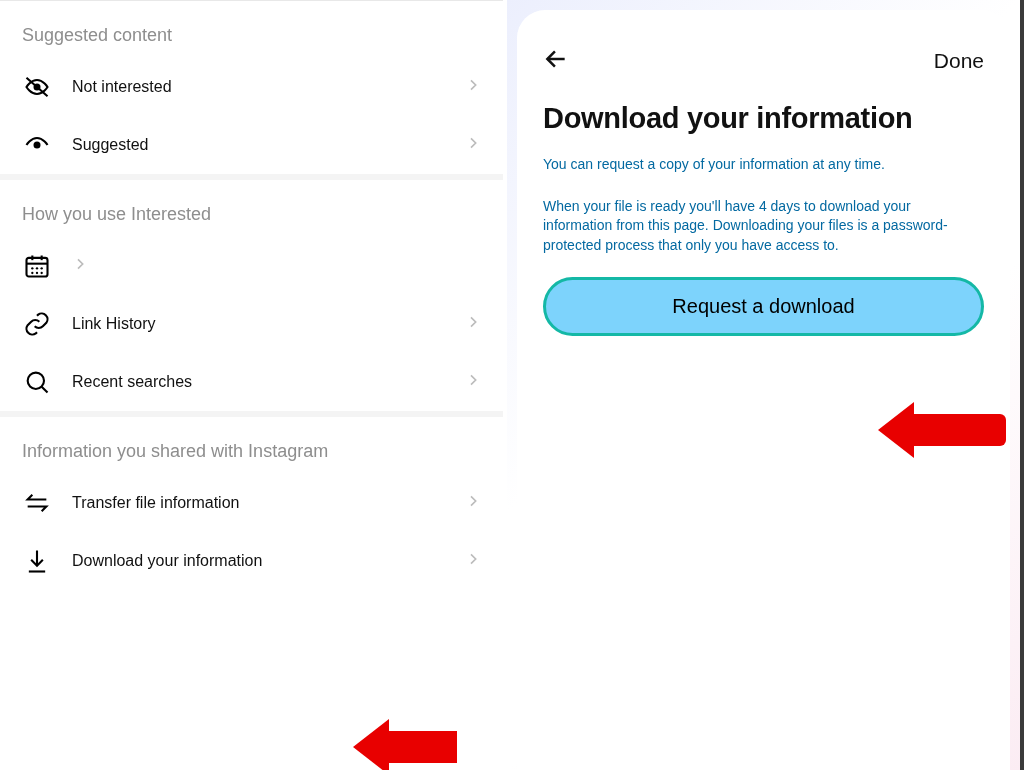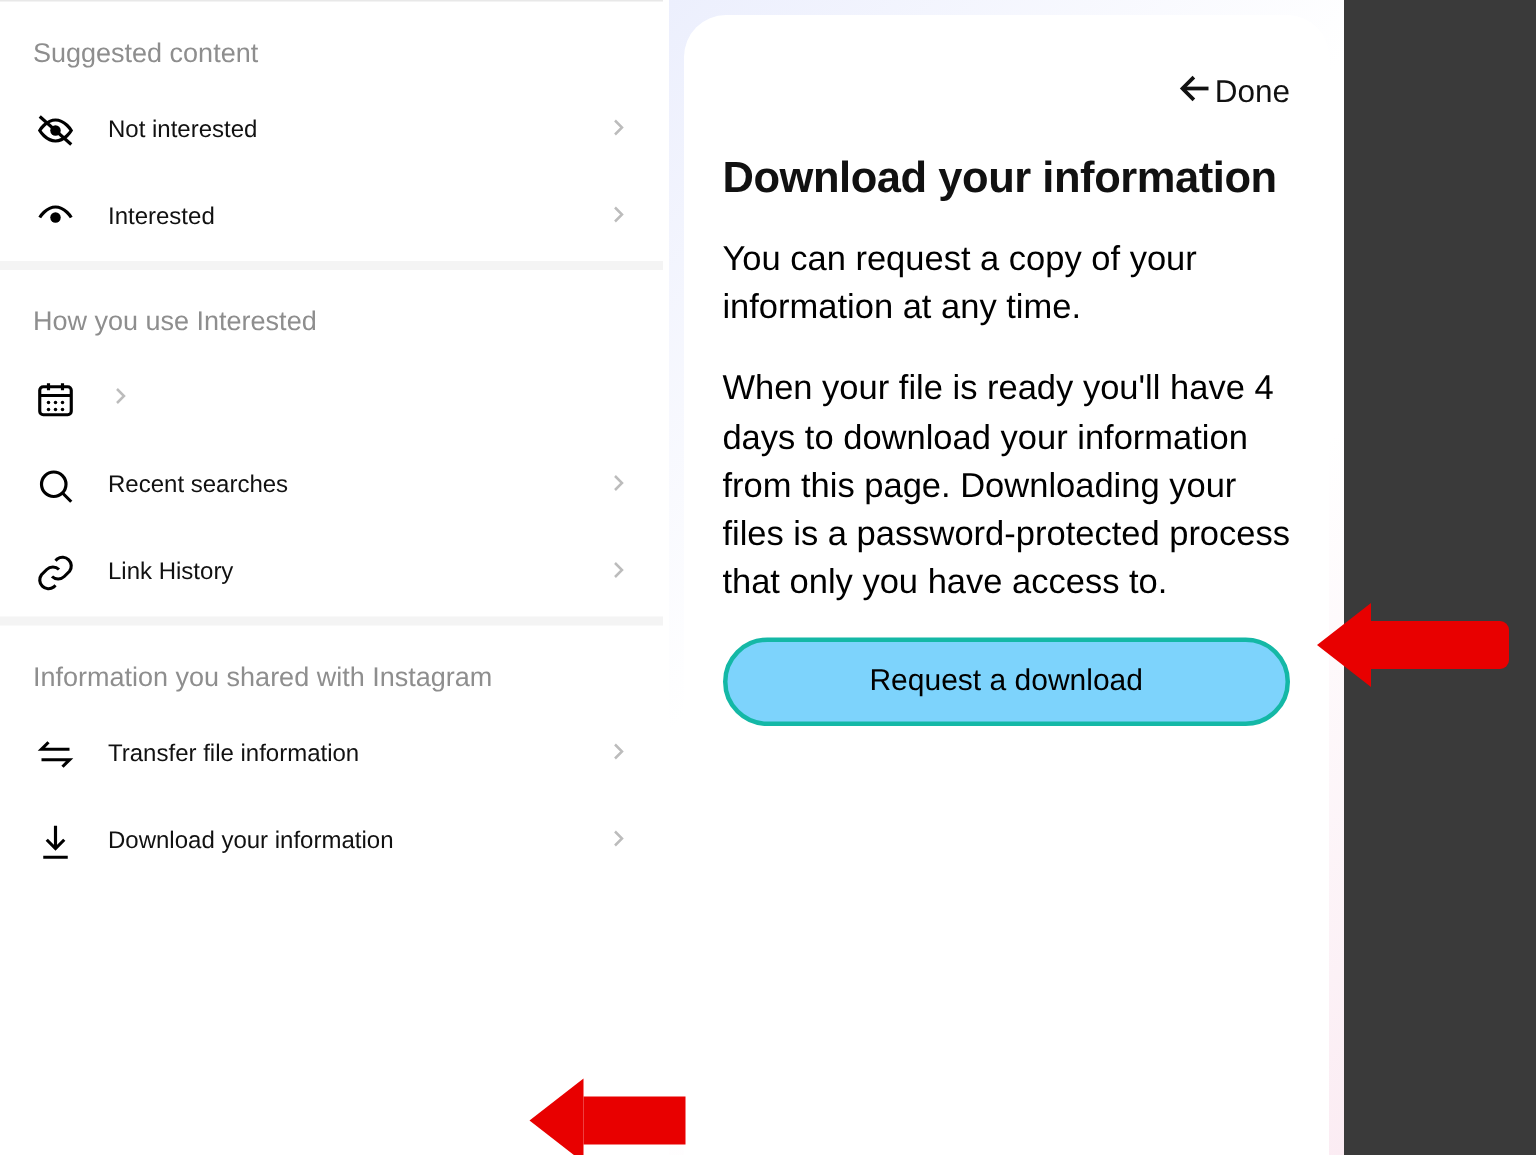--- a/index.html
+++ b/index.html
@@ -1,17 +1,17 @@
 <!DOCTYPE html>
 <html><head>
 <meta charset="utf-8">
 <style>
   * { box-sizing: border-box; margin: 0; padding: 0; }
   html, body { width: 1024px; height: 770px; font-family: -apple-system, Helvetica, Arial, sans-serif; background: #3a3a3a; }
-  .wrap { display: flex; width: 896px; height: 770px; border-radius: 31px; }
+  .wrap { display: flex; width: 1024px; height: 770px; border-radius: 31px; }
   .pane { background: #fff; position: relative; overflow: hidden; }
   .pane-left { width: 507px; height: 770px; border-right: 4px solid #fff; }
   .pane-right { width: 513px; height: 770px; }
   .pane-right-inner {
     position: absolute; top: 10px; left: 10px; right: 10px; bottom: -20px;
     border-radius: 28px 28px 0 0; background: #fff; padding: 30px 26px 0 26px;
   }
   .pane-right::before {
     content:""; position:absolute; inset:0;
     background: linear-gradient(135deg, #eceffd 0%, #fff 40%, #fff 60%, #fbecf3 100%);
@@ -23,25 +23,25 @@
   .row {
     display: flex; align-items: center; padding: 14px 22px; gap: 20px;
     cursor: pointer;
   }
   .row .icon { width: 30px; height: 30px; display:flex; align-items:center; justify-content:center; flex:none; }
   .row .label { flex: 1; font-size: 16px; color: #111; }
   .row .chev { color: #bcbcbc; flex:none; }
   .chev svg { width: 16px; height: 16px; }
   .icon svg { width: 28px; height: 28px; stroke: #000; stroke-width: 1.8; fill: none; }
   
-  .topbar { display:flex; justify-content:flex-end; align-items:center; padding: 6px 0 26px 0;}
+  .topbar { display:flex; justify-content:space-between; align-items:center; padding: 6px 0 26px 0;}
   .topbar .back svg { width: 26px; height: 26px; stroke:#111; stroke-width:2.3; fill:none; }
   .topbar .done { font-size: 21px; color:#111; }
   .h1 { font-size: 29px; font-weight: 700; color:#111; margin-bottom: 20px; letter-spacing: -0.3px;}
-  .body-text { font-size: 23px; line-height: 1.4; color:#000000; margin-bottom: 22px; max-width: 440px;}
+  .body-text { font-size: 14px; line-height: 1.4; color:#0369a1; margin-bottom: 22px; max-width: 440px;}
   .req-btn {
     width: 100%; text-align:center; font-size: 20px; padding: 15px 0;
     border: 3px solid #14b8a6; border-radius: 36px; background:#7dd3fc; cursor:pointer;
     position: relative; z-index: 1;
   }
   
   .arrow {
     position: absolute; z-index: 5; display:flex; align-items:center;
   }
   .arrow .shaft { height: 32px; background:#e80000; }
@@ -76,21 +76,21 @@
             <polyline points="9 5 16 12 9 19"></polyline>
           </svg></span>
     </div>
     <div class="row">
       <span class="icon">
         <svg viewBox="0 0 24 24">
             <path d="M3 12s3.5-6 9-6 9 6 9 6"></path>
             <circle cx="12" cy="12" r="3" fill="#000" stroke="none"></circle>
           </svg>
       </span>
-      <span class="label">Interested</span>
+      <span class="label">Suggested</span>
       <span class="chev"><svg viewBox="0 0 24 24" fill="none" stroke="currentColor" stroke-width="2.5">
             <polyline points="9 5 16 12 9 19"></polyline>
           </svg></span>
     </div>
     <div class="sep-thick"></div>
 
     <div class="section-title">How you use Interested</div>
     <div class="row">
       <span class="icon">
         <svg viewBox="0 0 24 24">
@@ -106,37 +106,37 @@
             <circle cx="16" cy="18" r="1" fill="#000" stroke="none"></circle>
           </svg>
       </span>
       <span class="chev"><svg viewBox="0 0 24 24" fill="none" stroke="currentColor" stroke-width="2.5">
             <polyline points="9 5 16 12 9 19"></polyline>
           </svg></span>
     </div>
     <div class="row">
       <span class="icon">
         <svg viewBox="0 0 24 24">
-            <circle cx="11" cy="11" r="7"></circle>
-            <line x1="21" y1="21" x2="16" y2="16"></line>
+            <path d="M10 14a5 5 0 0 0 7 0l3-3a5 5 0 0 0-7-7l-1 1"></path>
+            <path d="M14 10a5 5 0 0 0-7 0l-3 3a5 5 0 0 0 7 7l1-1"></path>
           </svg>
       </span>
-      <span class="label">Recent searches</span>
+      <span class="label">Link History</span>
       <span class="chev"><svg viewBox="0 0 24 24" fill="none" stroke="currentColor" stroke-width="2.5">
             <polyline points="9 5 16 12 9 19"></polyline>
           </svg></span>
     </div>
     <div class="row">
       <span class="icon">
         <svg viewBox="0 0 24 24">
-            <path d="M10 14a5 5 0 0 0 7 0l3-3a5 5 0 0 0-7-7l-1 1"></path>
-            <path d="M14 10a5 5 0 0 0-7 0l-3 3a5 5 0 0 0 7 7l1-1"></path>
+            <circle cx="11" cy="11" r="7"></circle>
+            <line x1="21" y1="21" x2="16" y2="16"></line>
           </svg>
       </span>
-      <span class="label">Link History</span>
+      <span class="label">Recent searches</span>
       <span class="chev"><svg viewBox="0 0 24 24" fill="none" stroke="currentColor" stroke-width="2.5">
             <polyline points="9 5 16 12 9 19"></polyline>
           </svg></span>
     </div>
     <div class="sep-thick"></div>
 
     <div class="section-title">Information you shared with Instagram</div>
     <div class="row">
       <span class="icon">
         <svg viewBox="0 0 24 24">

